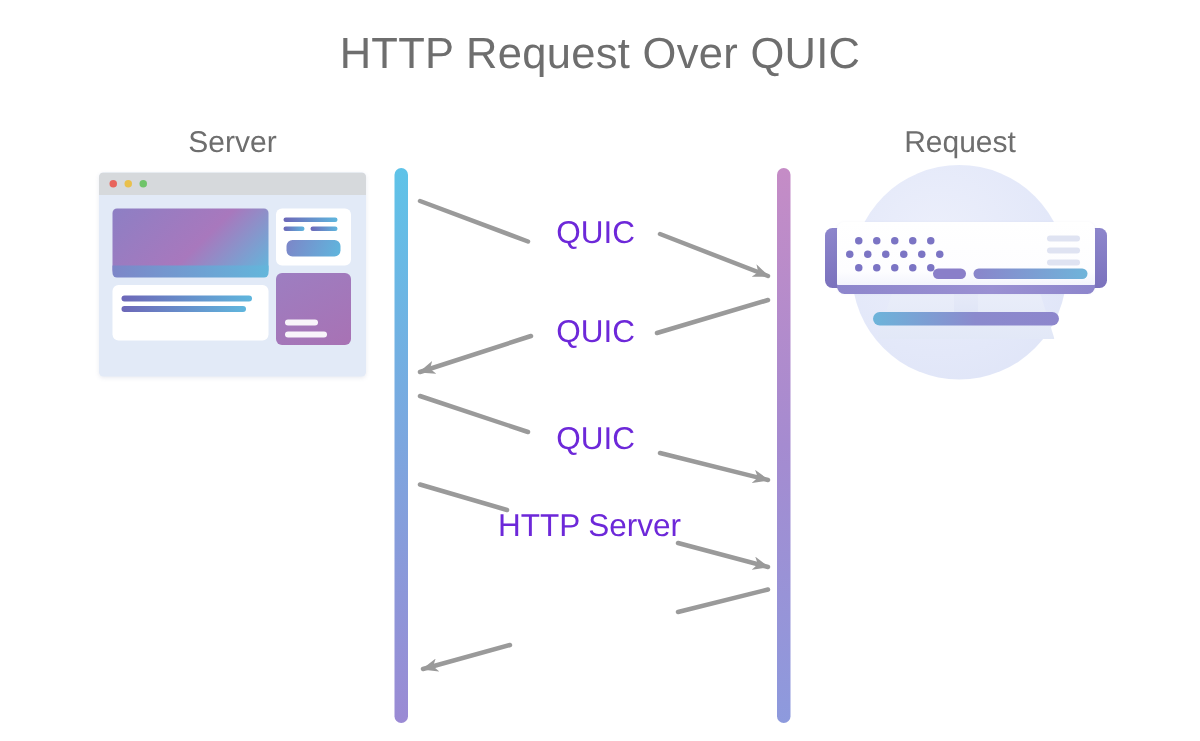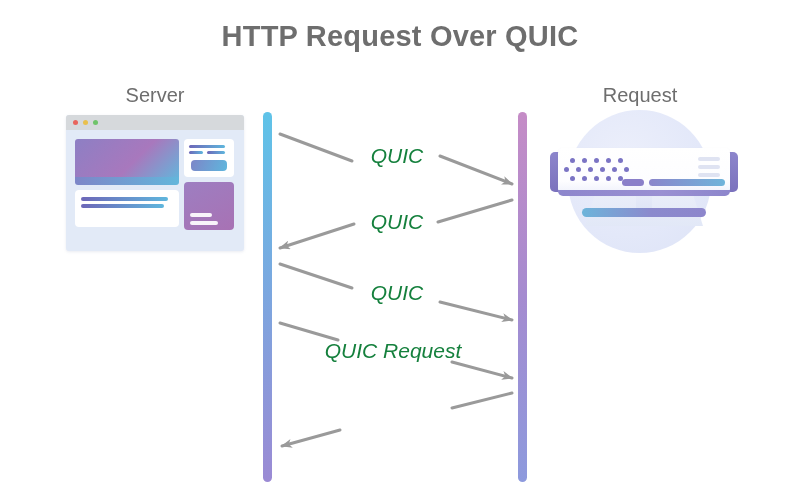--- a/index.html
+++ b/index.html
@@ -23,21 +23,21 @@
   }
 
   
   .diagram-title {
     position: absolute;
     left: 0;
     top: 20px;
     width: 800px;
     text-align: center;
     font-size: 29px;
-    font-weight: bold;
+    font-weight: normal;
     color: #6e6e6e;
     letter-spacing: 0.2px;
     white-space: nowrap;
   }
 
   
   .endpoint-label {
     position: absolute;
     font-size: 20px;
     color: #6e6e6e;
@@ -272,25 +272,24 @@
     inset: 0;
     width: 800px;
     height: 494px;
     pointer-events: none;
   }
   .arrows-layer svg { display: block; }
 
   .msg-label {
     position: absolute;
     font-size: 21px;
-    color: #15803d;
+    color: #6d28d9;
     white-space: nowrap;
     text-align: center;
     transform: translate(-50%, -50%);
-    font-style: italic;
   }
 </style>
 </head>
 <body>
 
 <div id="diagram-root">
 
   <div class="diagram-title">HTTP Request Over QUIC</div>
 
   <div class="endpoint-label client">Server</div>
@@ -402,15 +401,15 @@
       <g>
         <line x1="512" y1="393" x2="452" y2="408" stroke="#9a9a9a" stroke-width="3" stroke-linecap="round"></line>
         <line x1="340" y1="430" x2="282" y2="446" stroke="#9a9a9a" stroke-width="3" stroke-linecap="round" marker-end="url(#ah-left)"></line>
       </g>
     </svg>
   </div>
 
   <div class="msg-label" style="left:397px; top:156px;">QUIC</div>
   <div class="msg-label" style="left:397px; top:222px;">QUIC</div>
   <div class="msg-label" style="left:397px; top:293px;">QUIC</div>
-  <div class="msg-label" style="left:393px; top:351px;">QUIC Request</div>
+  <div class="msg-label" style="left:393px; top:351px;">HTTP Server</div>
 
 </div>
 
 </body></html>

